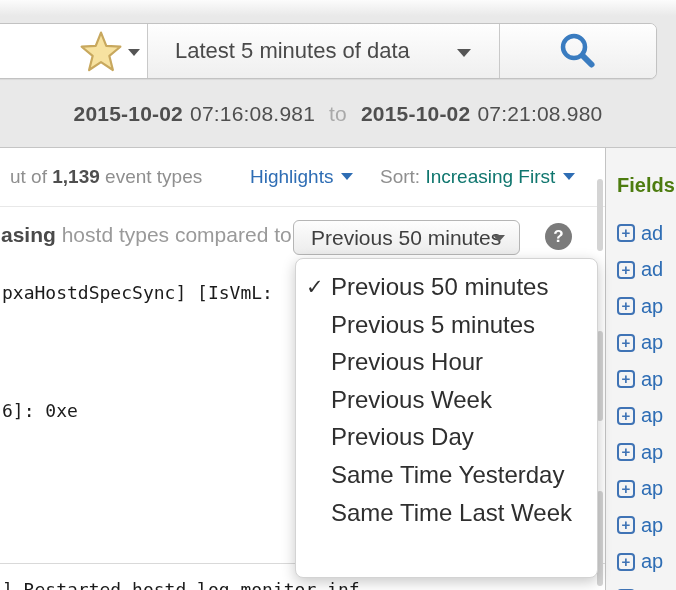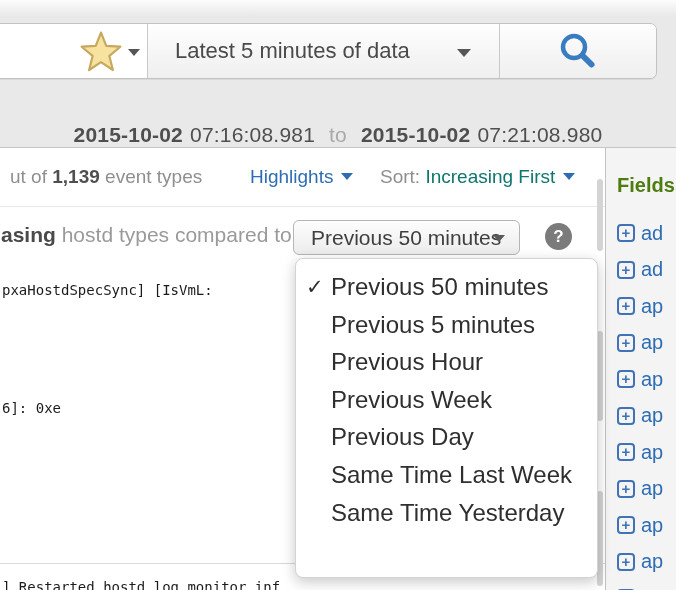--- a/index.html
+++ b/index.html
@@ -35,21 +35,21 @@
   .caret{ width:0; height:0; display:inline-block;
     border-left:7px solid transparent; border-right:7px solid transparent;
     border-top:8px solid #555; }
   .caret.small{ border-left-width:6px; border-right-width:6px; border-top-width:7px; }
   .caret.blue{ border-top-color:#2e6db4; border-left-width:6px; border-right-width:6px;
     border-top-width:7px; margin-left:8px; vertical-align:middle; margin-top:-3px; }
 
   
   .date-band{
     position:absolute; top:80px; left:0; right:0; height:67px;
-    display:flex; align-items:flex-end; justify-content:center;
+    display:flex; align-items:center; justify-content:center;
     font-size:21px; color:#4f4f4f; letter-spacing:.2px; z-index:1;
   }
   .date-band .d{ font-weight:bold; }
   .date-band .t{ margin-left:7px; }
   .date-band .to{ color:#a9a9a9; margin:0 14px; }
 
   
   .content{ position:absolute; top:147px; left:0; right:0; bottom:0;
     border-top:1px solid #c5c5c5; display:flex; z-index:1; }
   .main{ width:606px; background:#fff; border-right:1px solid #c3c3c3;
@@ -78,21 +78,21 @@
   }
   .compare-btn .caret{ position:absolute; right:14px; top:14px;
     border-top-color:#5a5a5a; }
   .help-badge{
     position:absolute; left:545px; top:15px; width:27px; height:27px;
     border-radius:50%; background:#7b7b7b; color:#fff; font-weight:bold;
     font-size:17px; text-align:center; line-height:27px; cursor:pointer;
   }
 
   .mono{ position:absolute; left:2px; white-space:pre;
-    font-family:"DejaVu Sans Mono", monospace; font-size:14px; color:#1b1b1b; }
+    font-family:"DejaVu Sans Mono", monospace; font-size:18px; color:#1b1b1b; }
   .log1{ top:134px; }
   .log2{ top:252px; }
   .log3{ top:431px; }
   .hdivider{ position:absolute; left:0; width:100%; top:415px;
     border-top:1px solid #d9d9d9; }
 
   .scroll-tick{ position:absolute; left:597px; width:6px; background:#d4d4d4;
     border-radius:3px; }
   .tick1{ top:31px;  height:72px; }
   .tick2{ top:183px; height:90px; }
@@ -261,21 +261,21 @@
       <span class="mi-label">Previous Week</span>
     </div>
 
     <div class="menu-item">
       <span class="check"></span>
       <span class="mi-label">Previous Day</span>
     </div>
 
     <div class="menu-item">
       <span class="check"></span>
+      <span class="mi-label">Same Time Yesterday</span>
+    </div>
+
+    <div class="menu-item">
+      <span class="check"></span>
       <span class="mi-label">Same Time Last Week</span>
     </div>
 
-    <div class="menu-item">
-      <span class="check"></span>
-      <span class="mi-label">Same Time Yesterday</span>
-    </div>
-
   </div>
 
 </body></html>

